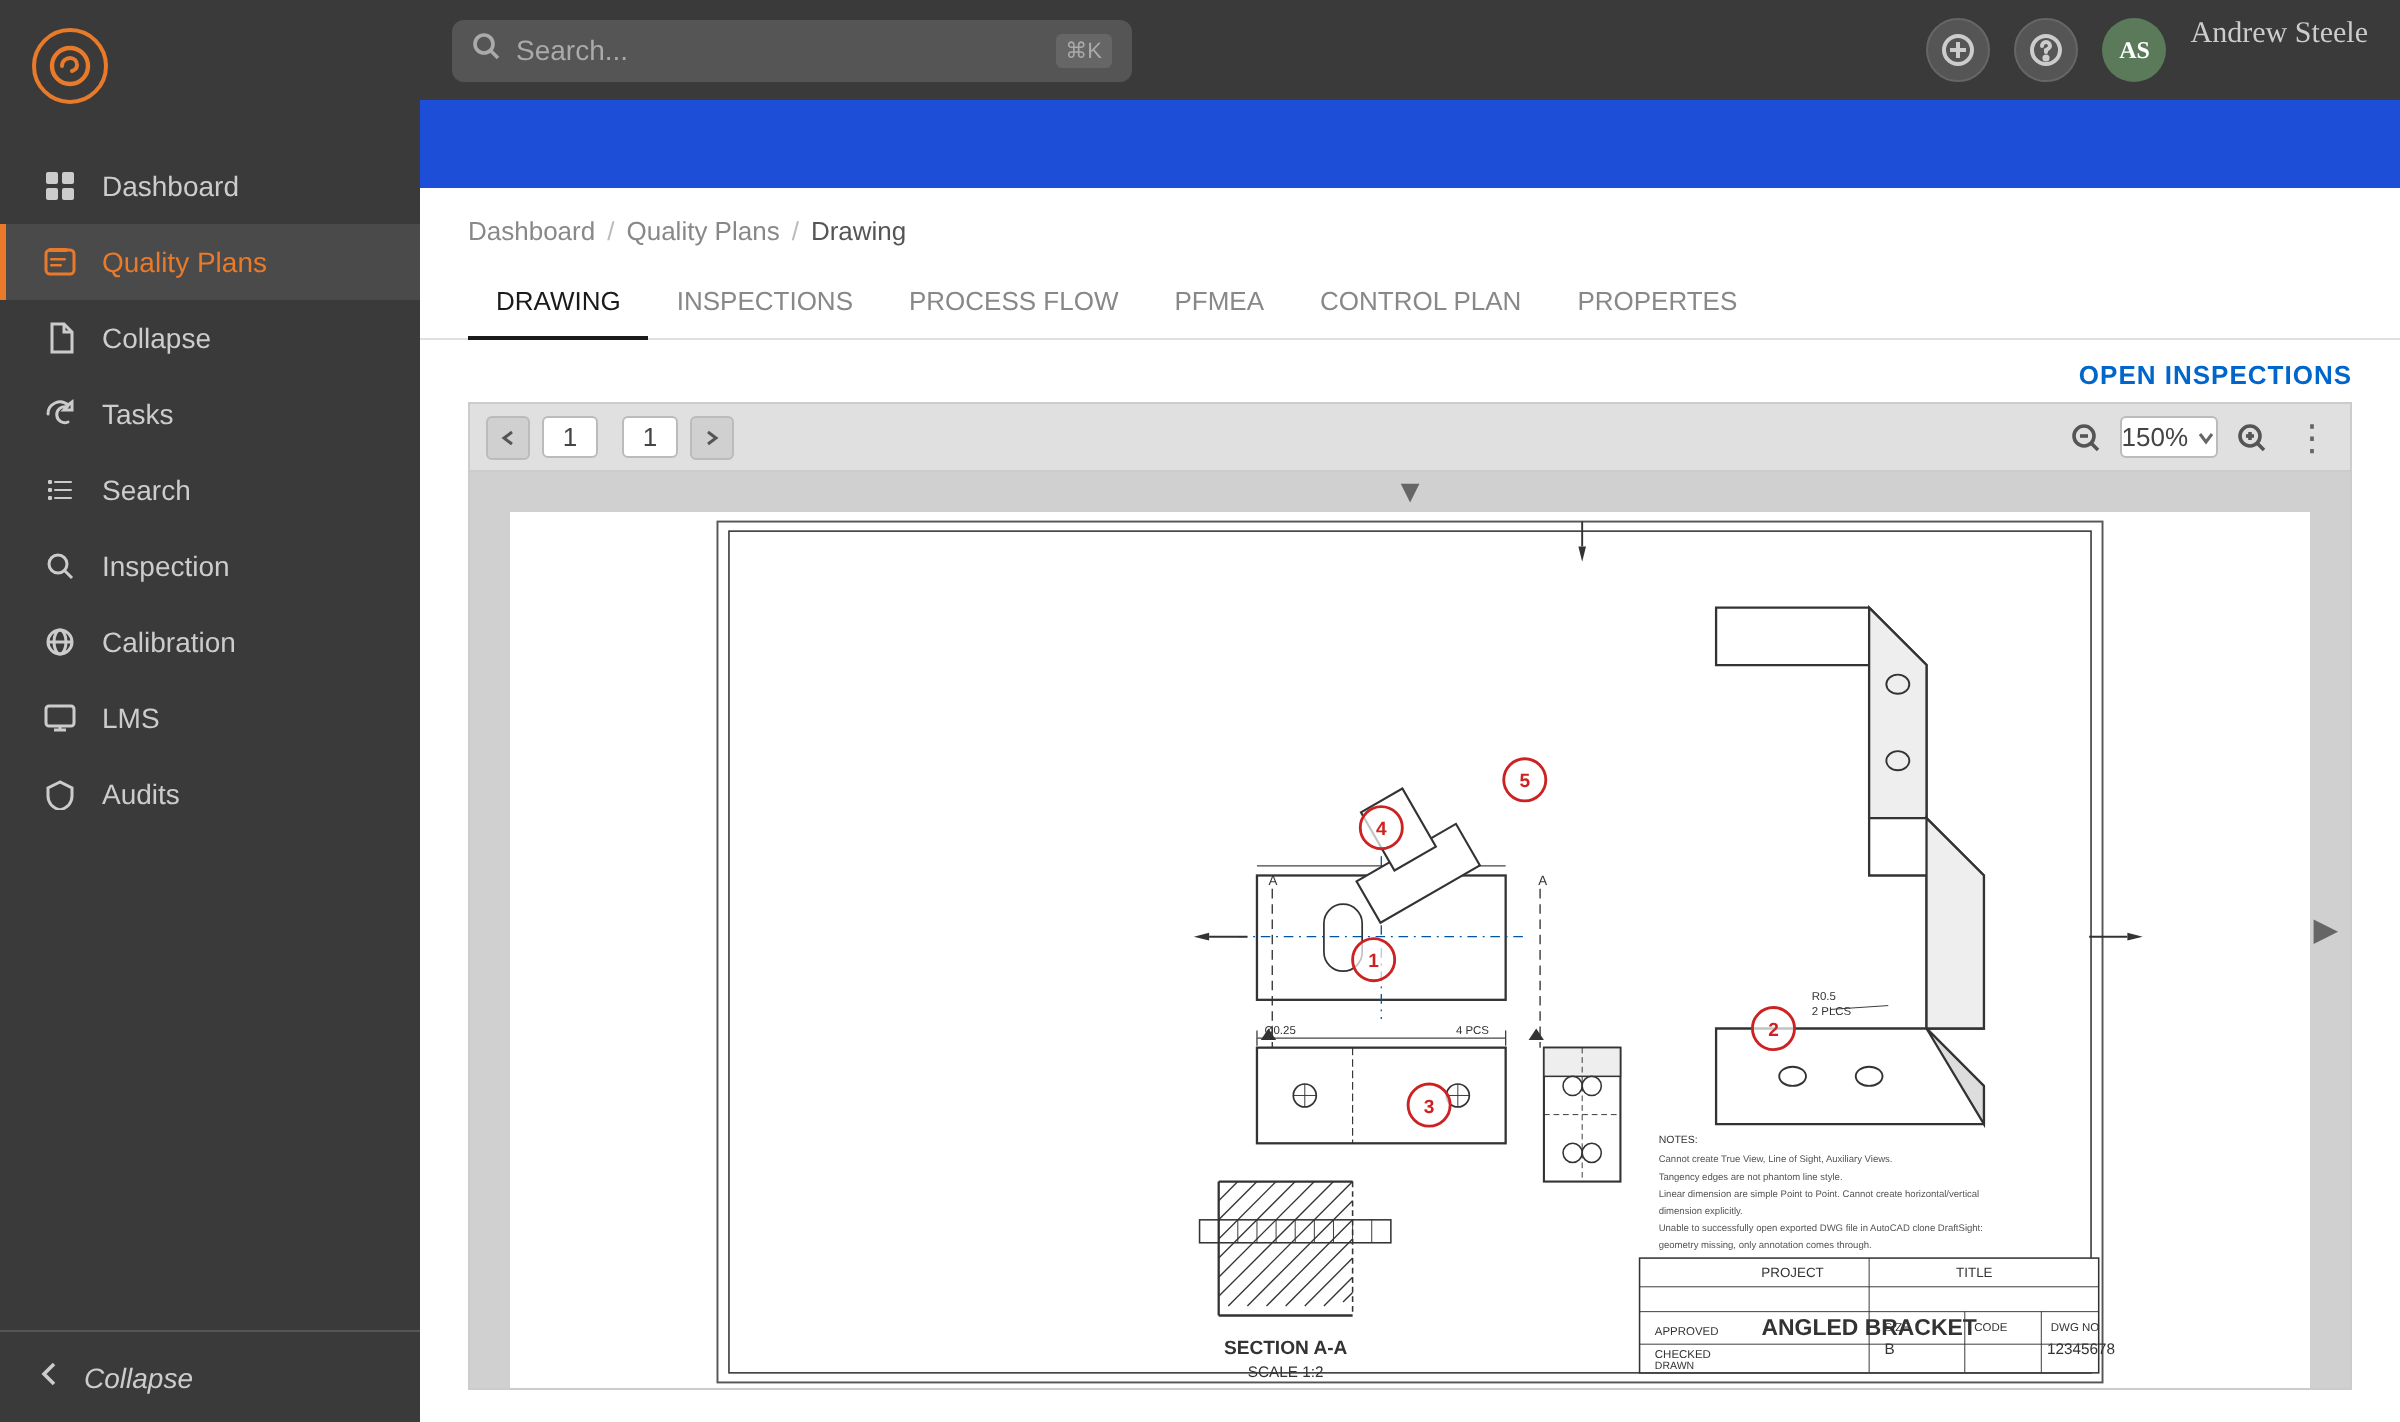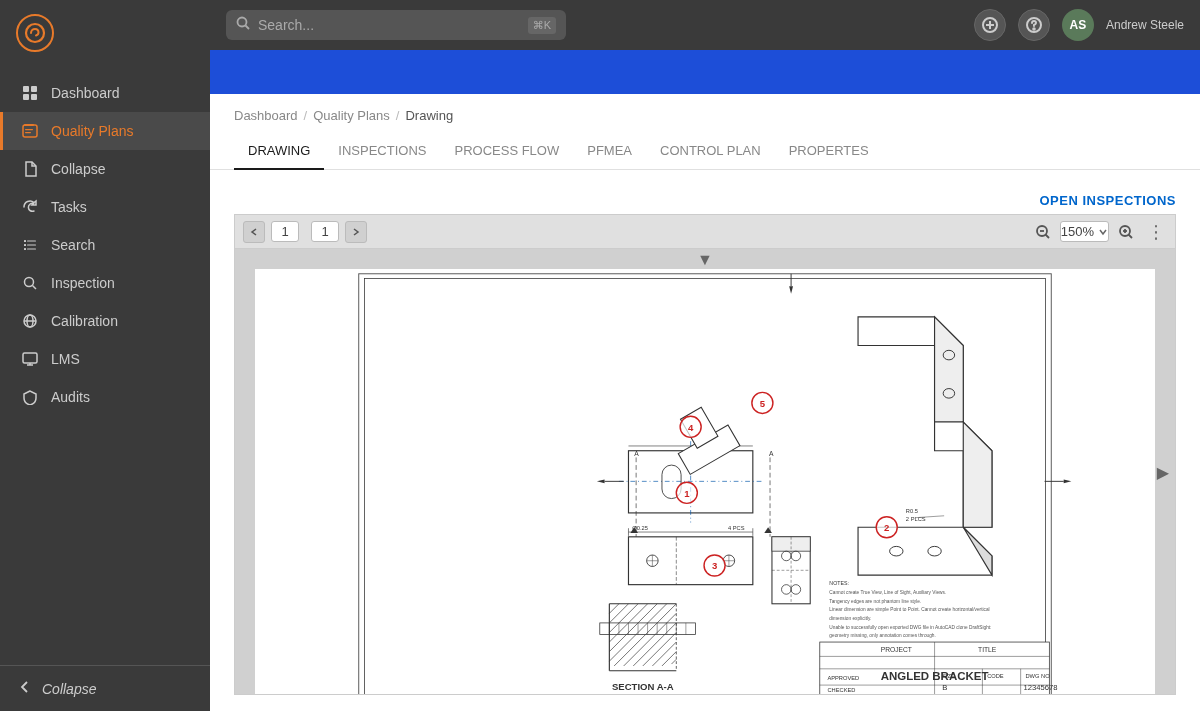--- a/index.html
+++ b/index.html
@@ -113,22 +113,23 @@
     .search-shortcut {
       background: #666;
       color: #aaa;
       font-size: 11px;
       padding: 2px 5px;
       border-radius: 3px;
     }
     .topbar-spacer { flex: 1; }
     .topbar-actions {
       display: flex;
-      align-items: center;
+      align-items: flex-start;
       gap: 12px;
+      font-family: Liberation Serif, serif;
     }
     .topbar-icon-btn {
       width: 32px;
       height: 32px;
       border-radius: 50%;
       background: #555;
       border: 1px solid #666;
       display: flex;
       align-items: center;
       justify-content: center;
@@ -143,21 +144,21 @@
       background: #5a7a5a;
       display: flex;
       align-items: center;
       justify-content: center;
       color: #fff;
       font-size: 12px;
       font-weight: bold;
     }
     .user-name {
       color: #ccc;
-      font-size: 12px;
+      font-size: 15px;
     }
 
     
     .content {
       flex: 1;
       display: flex;
       flex-direction: column;
       background: #fff;
       overflow: hidden;
     }
@@ -200,21 +201,21 @@
     .drawing-container {
       flex: 1;
       overflow: hidden;
       padding: 0 24px 16px;
       display: flex;
       flex-direction: column;
       position: relative;
     }
     .open-inspections-btn {
       align-self: flex-end;
-      margin: 23px 0 6px;
+      margin: 10px 0 6px;
       color: #0066cc;
       font-size: 13px;
       font-weight: 600;
       cursor: pointer;
       letter-spacing: 0.5px;
     }
 
     
     .drawing-viewer {
       flex: 1;

